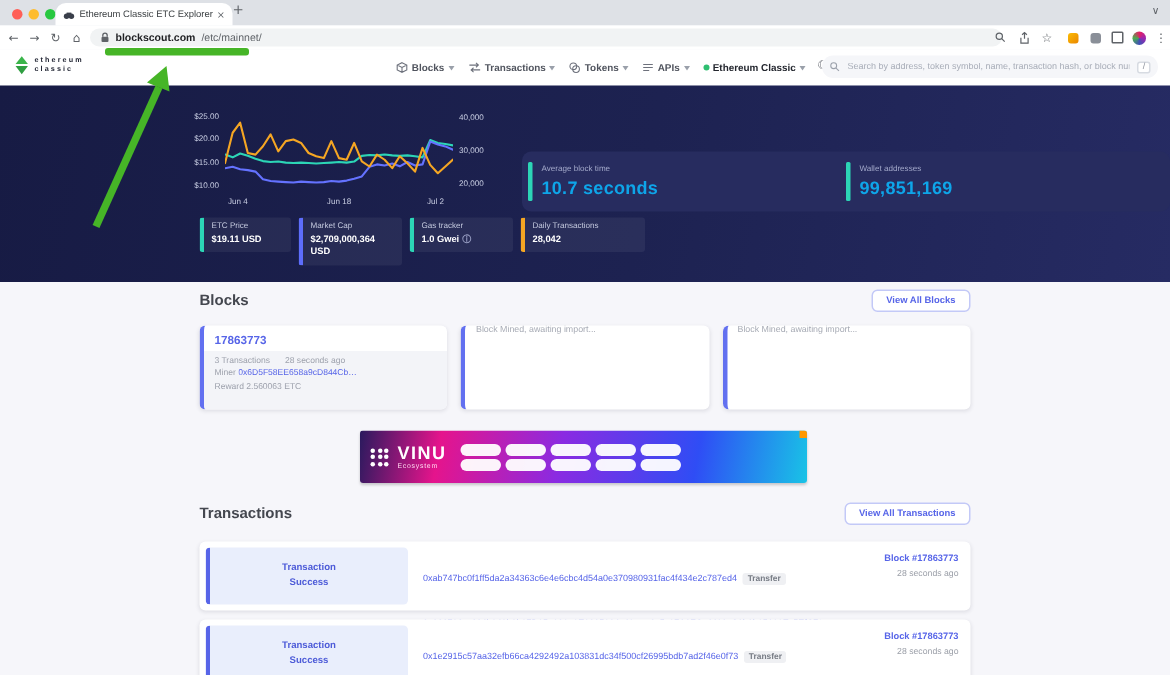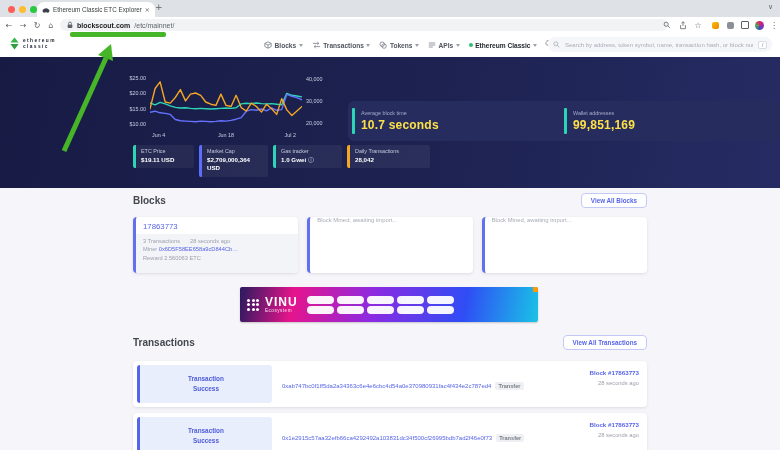--- a/index.html
+++ b/index.html
@@ -66,32 +66,32 @@
   .lg-indigo{border-left-color:#5d6dfc}.lg-orange{border-left-color:#f5a623}
   .lg-label{font-size:5.4px;color:#c3c8dd;margin-bottom:2px;white-space:nowrap;}
   .lg-value{font-size:6.2px;color:#fff;font-weight:700;line-height:1.35;}
   .lg-w1{width:48px}.lg-w2{width:56px}.lg-w3{width:56px}.lg-w4{width:70px}
   .lg-info{font-size:6px;color:#9aa0c5;margin-left:2px;}
   .statspanel{position:absolute;left:348px;top:44px;width:424px;height:40px;background:#272c5f;
               border-radius:6px;display:flex;align-items:center;padding:0 4px;}
   .stat{flex:1;display:flex;gap:6px;align-items:center;}
   .stat-bar{width:3px;height:26px;background:#2cd5b6;border-radius:1px;}
   .stat-label{font-size:5.4px;color:#a3a9ca;margin-bottom:2px;white-space:nowrap;}
-  .stat-value{font-size:12px;color:#fde047;font-weight:600;letter-spacing:0.2px;white-space:nowrap;}
+  .stat-value{font-size:12px;color:#0ea5e9;font-weight:600;letter-spacing:0.2px;white-space:nowrap;}
 
   
   .main{position:absolute;left:0;top:188px;width:780px;height:262px;background:#f6f6fa;}
   .sec-head{position:absolute;left:133px;width:514px;display:flex;justify-content:space-between;align-items:center;}
   .sec-title{font-size:10px;font-weight:700;color:#44474f;}
   .view-all{background:#fff;border:1px solid #c3c9f7;border-radius:4px;color:#5765e8;
             font-size:6.3px;padding:3px 9px;font-weight:600;}
   .blocks-row{position:absolute;left:133px;top:29px;width:514px;height:56px;display:flex;gap:9px;}
   .bcard{flex:1;background:#fff;border-left:3px solid #6270f0;border-radius:4px;
          box-shadow:0 1px 3px rgba(30,35,60,.12);overflow:hidden;display:flex;flex-direction:column;}
-  .bnum{font-size:7.8px;font-weight:400;padding:5px 7px 3px 7px;color:#4e525b;}
+  .bnum{font-size:7.8px;font-weight:700;padding:5px 7px 3px 7px;color:#4e525b;}
   .bnum.link{color:#5765e8;}
   .bstatus{font-size:5.9px;color:#a7abb5;padding:0 7px;}
   .bmeta{background:#f3f4f8;flex:1;padding:3px 7px;font-size:5.7px;color:#9ion;}
   .bline{line-height:1.45;color:#9da1ac;white-space:nowrap;overflow:hidden;}
   .bline .gap{display:inline-block;width:10px;}
   .link{color:#5765e8;text-decoration:none;}
   .trunc{display:inline-block;max-width:80px;overflow:hidden;text-overflow:ellipsis;white-space:nowrap;vertical-align:bottom;}
 
   
   .ad{position:absolute;left:240px;top:99px;width:298px;height:35px;display:flex;border-radius:2px;

